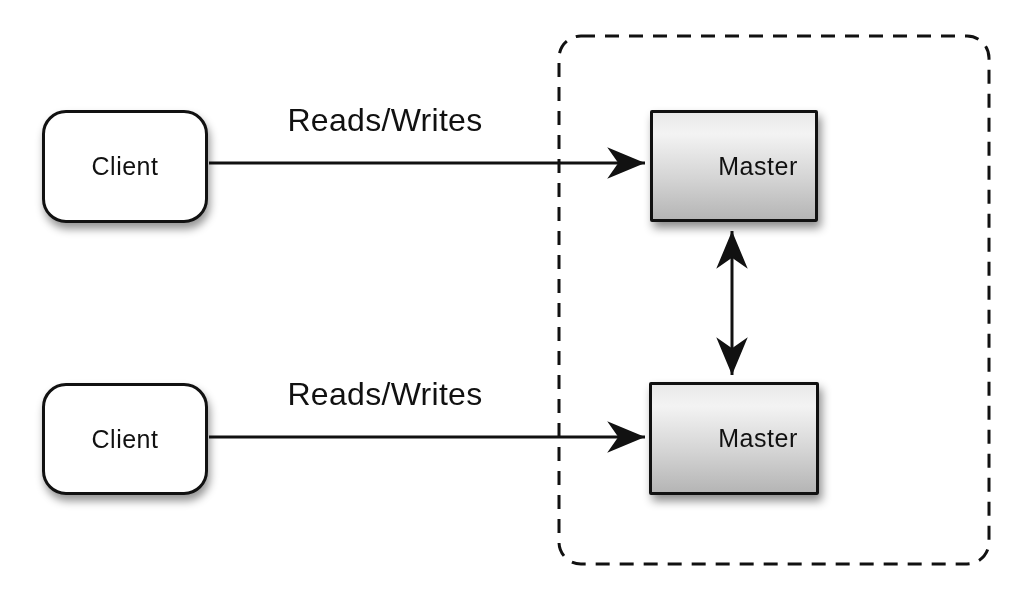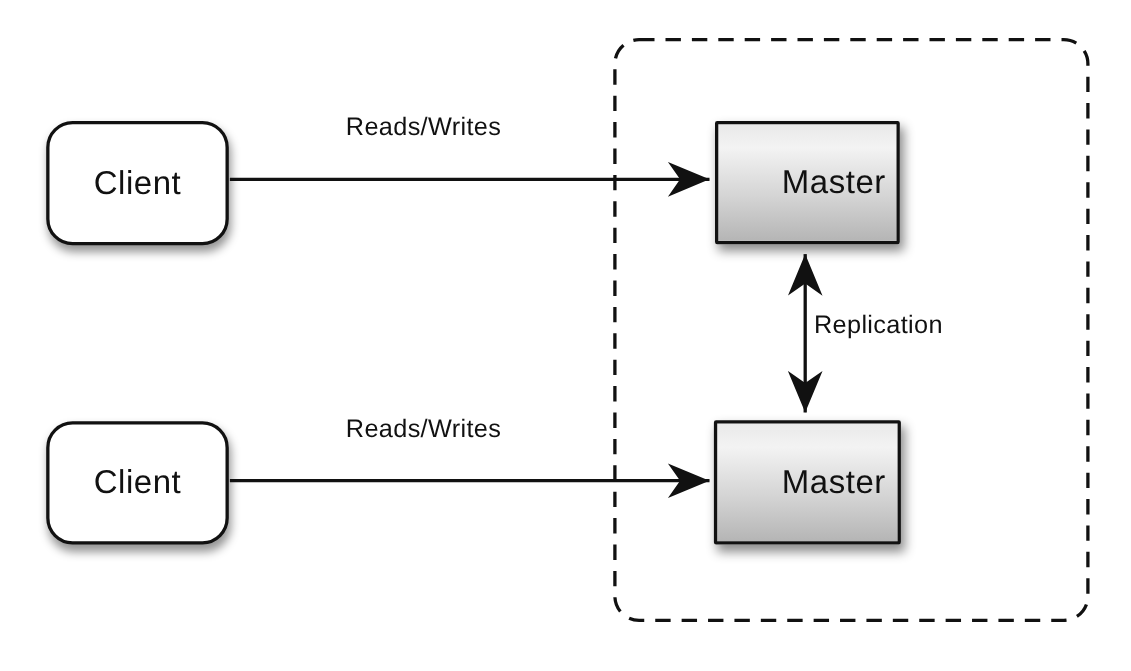--- a/index.html
+++ b/index.html
@@ -21,21 +21,21 @@
     top: 0;
     width: 1028px;
     height: 610px;
     pointer-events: none;
   }
   .node {
     position: absolute;
     display: flex;
     align-items: center;
     justify-content: center;
-    font-size: 30px;
+    font-size: 25px;
     color: #111111;
     letter-spacing: 0.5px;
     box-sizing: border-box;
   }
   .client {
     background: #ffffff;
     border: 3px solid #111111;
     border-radius: 24px;
     box-shadow: 2px 6px 9px rgba(0,0,0,0.42);
   }
@@ -45,21 +45,21 @@
     border-radius: 2px;
     box-shadow: 3px 6px 10px rgba(0,0,0,0.45);
     padding-left: 48px;
   }
   #client-top    { left: 42px;  top: 110px; width: 166px; height: 113px; }
   #client-bottom { left: 42px;  top: 383px; width: 166px; height: 112px; }
   #master-top    { left: 650px; top: 110px; width: 168px; height: 112px; }
   #master-bottom { left: 649px; top: 382px; width: 170px; height: 113px; }
   .edge-label {
     position: absolute;
-    font-size: 23px;
+    font-size: 32px;
     color: #111111;
     text-align: center;
     white-space: nowrap;
     letter-spacing: 0.3px;
   }
   #label-rw-top    { left: 235px; top: 102px; width: 300px; }
   #label-rw-bottom { left: 235px; top: 376px; width: 300px; }
   #label-replication { left: 740px; top: 282px; width: 244px; text-align: left; }
 </style>
 </head>
@@ -96,15 +96,14 @@
   </div>
 
   <div class="node master" id="master-bottom">
     <span>Master</span>
   </div>
 
   <div class="edge-label" id="label-rw-top">Reads/Writes</div>
 
   <div class="edge-label" id="label-rw-bottom">Reads/Writes</div>
 
-  <div class="edge-label" id="label-replication">Replication</div>
 
 </div>
 
 </body></html>

